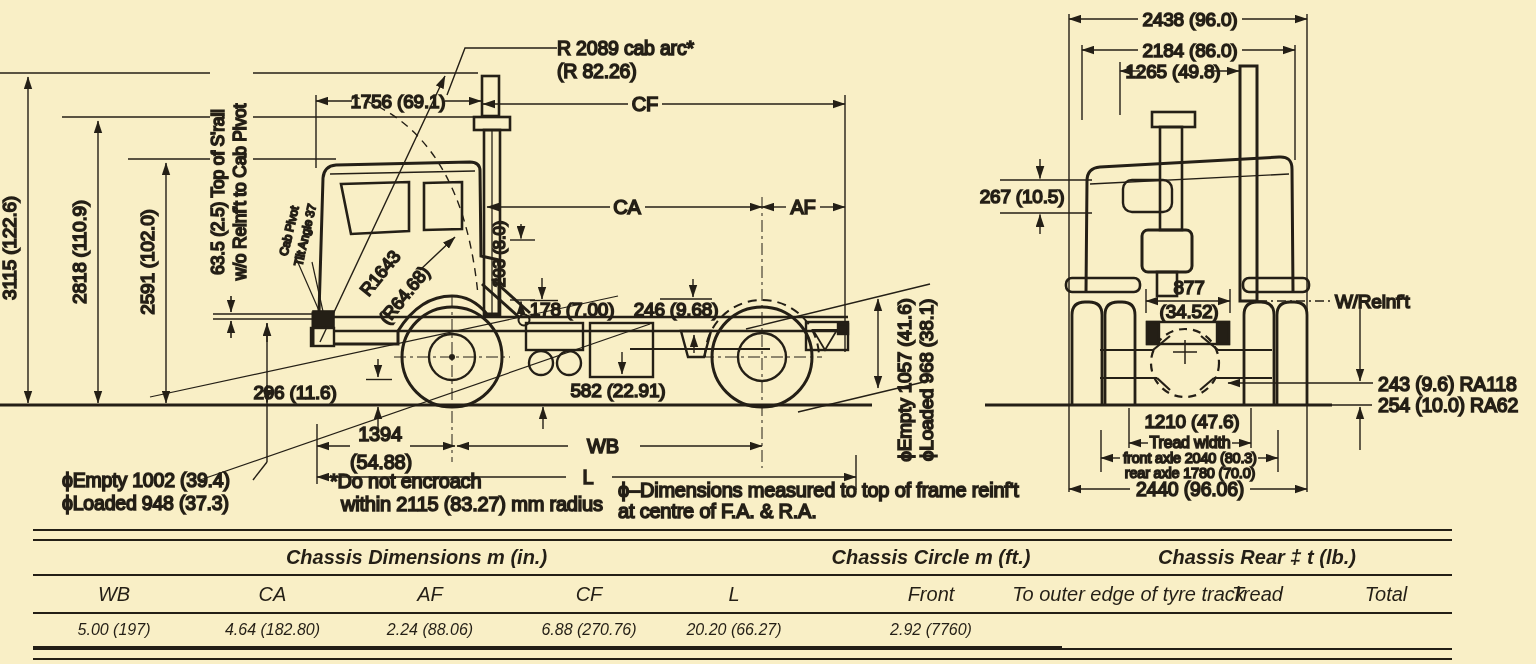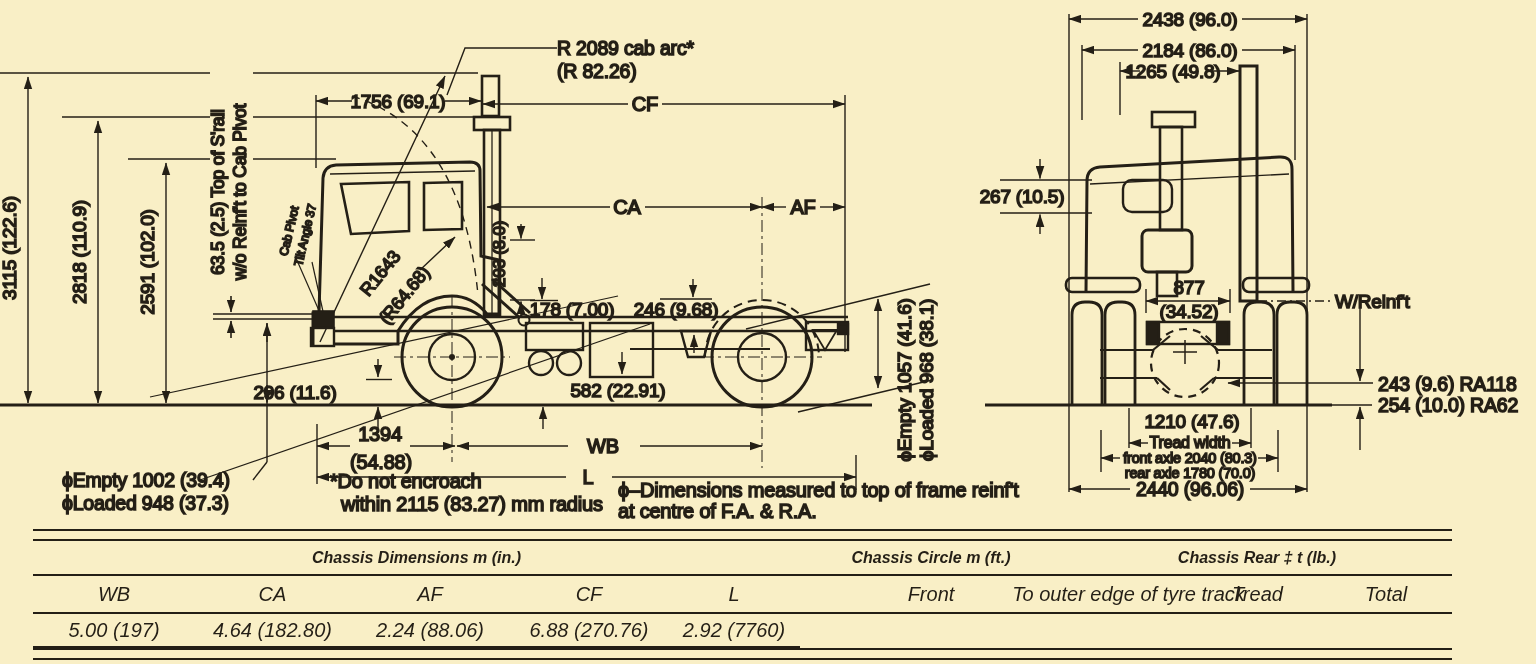--- a/index.html
+++ b/index.html
@@ -11,23 +11,23 @@
   }
   svg text{
     font-family:"Liberation Sans", sans-serif;
     fill:#241f16;
     letter-spacing:-0.2px;
   }
   .spec-table{position:absolute;left:33px;top:529px;width:1419px;}
   .rule2{height:8px;border-top:2px solid #241f16;border-bottom:2px solid #241f16;}
   .t-grid{display:grid;grid-template-columns:162px 155px 160px 158px 132px 262px 133px 125px 132px;}
   .t-cell{display:flex;align-items:center;justify-content:center;font-style:italic;white-space:nowrap;}
-  .t-group{grid-row:1;height:33px;font-weight:bold;font-size:16px;border-bottom:2px solid #241f16;}
+  .t-group{grid-row:1;height:33px;font-weight:bold;font-size:20px;border-bottom:2px solid #241f16;}
   .t-head{grid-row:2;height:36px;font-size:20px;border-bottom:2px solid #241f16;}
-  .t-val{grid-row:3;height:32px;font-size:20px;border-bottom:2px solid #241f16;}
+  .t-val{grid-row:3;height:32px;font-size:16px;border-bottom:2px solid #241f16;}
   .g1{grid-column:1/6}.g2{grid-column:6/7}.g3{grid-column:7/10}
 </style>
 </head>
 <body>
 
 <div class="stage">
 
 <svg width="1536" height="664" viewBox="0 0 1536 664">
   <defs>
     <marker id="ar" viewBox="0 0 12 8" refX="11.5" refY="4" markerWidth="13" markerHeight="9" orient="auto-start-reverse" markerUnits="userSpaceOnUse">
@@ -355,18 +355,19 @@
     <div class="t-cell t-head">L</div>
     <div class="t-cell t-head">Front</div>
     <div class="t-cell t-head">To outer edge of tyre track</div>
     <div class="t-cell t-head">Tread</div>
     <div class="t-cell t-head">Total</div>
 
     <div class="t-cell t-val">5.00 (197)</div>
     <div class="t-cell t-val">4.64 (182.80)</div>
     <div class="t-cell t-val">2.24 (88.06)</div>
     <div class="t-cell t-val">6.88 (270.76)</div>
+    <div class="t-cell t-val">20.20 (66.27)</div>
     <div class="t-cell t-val">2.92 (7760)</div>
   </div>
   <div class="rule2"></div>
 </div>
 
 </div>
 
 </body></html>

